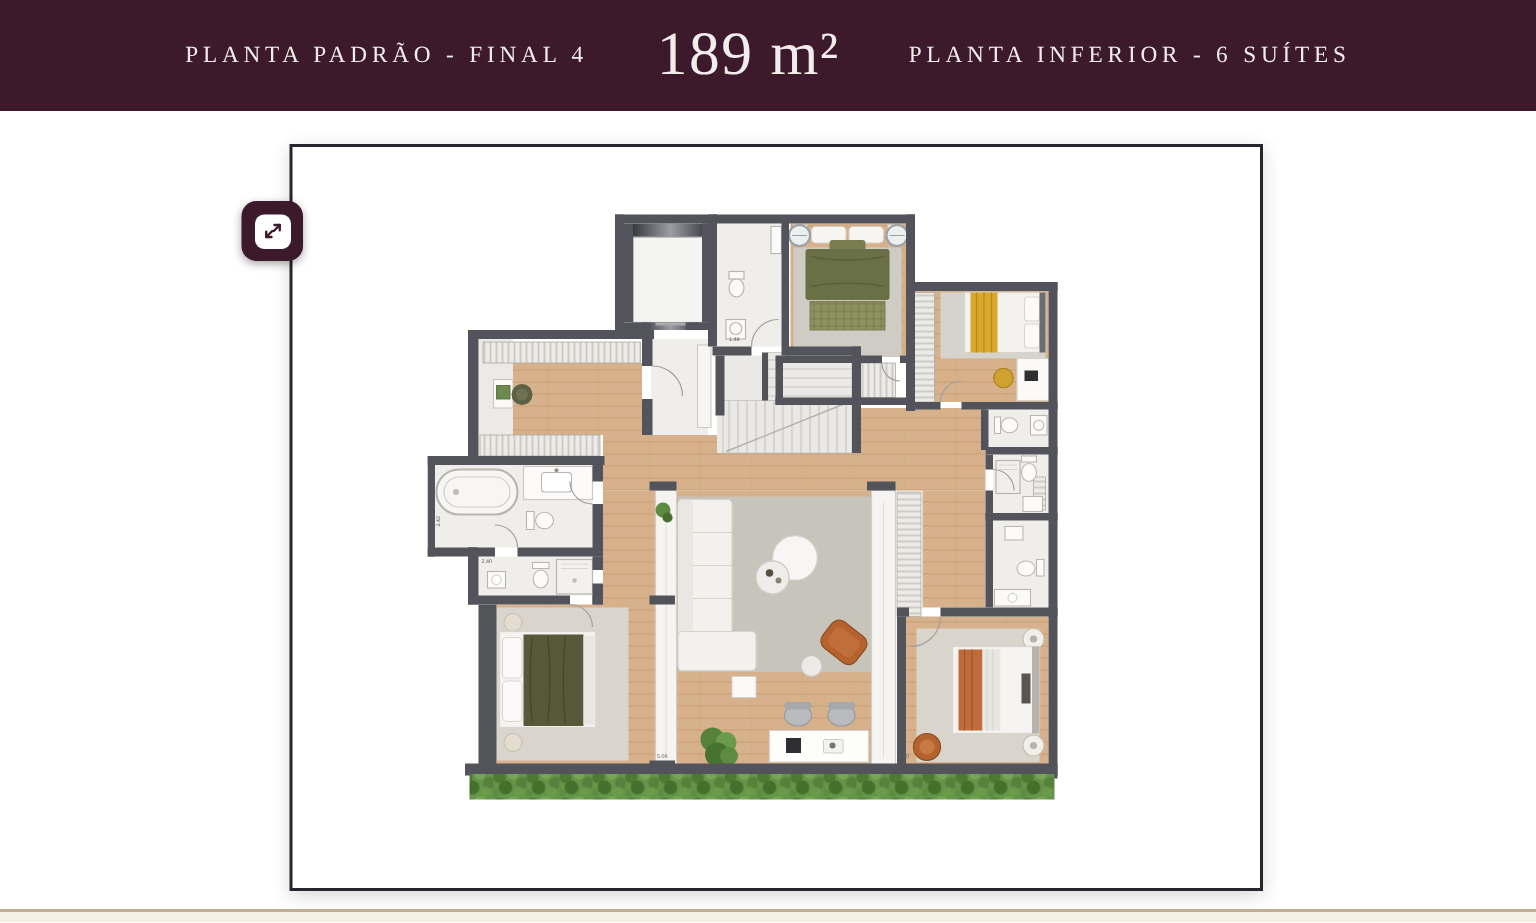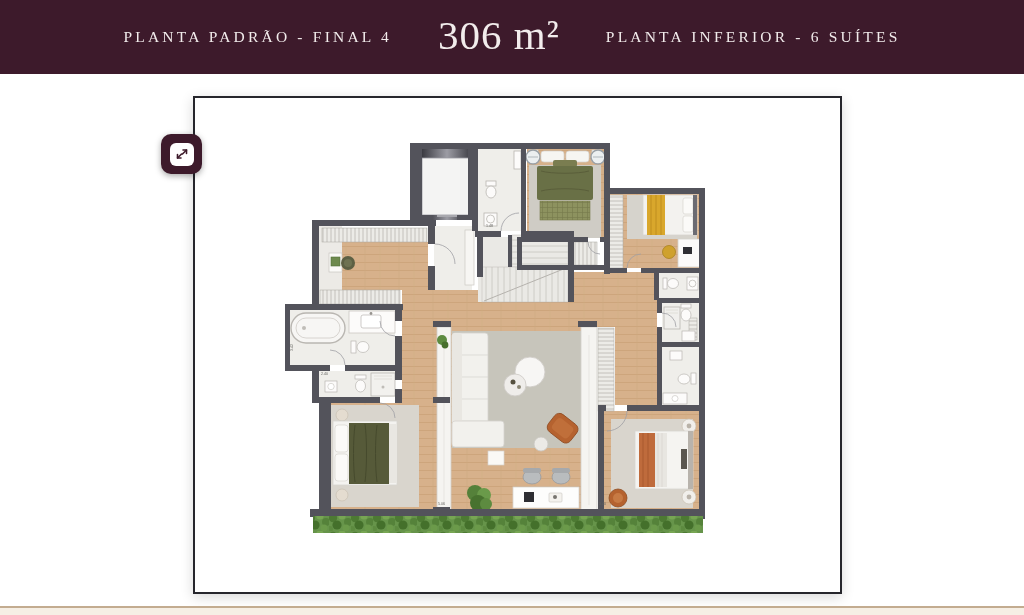--- a/index.html
+++ b/index.html
@@ -39,21 +39,21 @@
     background:#F6EFE5;border-top:2px solid #C3AC90;
   }
   
   .dim{font-family:"Liberation Sans",sans-serif;font-size:3.6px;fill:#63635F;}
 </style>
 </head>
 <body>
 
 <header class="title-bar">
   <span class="hlabel">PLANTA PADRÃO - FINAL 4</span>
-  <span class="harea">306 m²</span>
+  <span class="harea">189 m²</span>
   <span class="hlabel">PLANTA INFERIOR - 6 SUÍTES</span>
 </header>
 
 <button class="expand-btn" aria-label="Expand floor plan">
   <span class="expand-inner">
     <svg width="14" height="14" viewBox="0 0 14 14" fill="none" stroke="#3D1A2B" stroke-width="1.6" stroke-linecap="round" stroke-linejoin="round">
       <path d="M8 3h3.5v3.5"></path>
         <path d="M11.5 3 7.5 7"></path>
       <path d="M6 11H2.5V7.5"></path>
         <path d="M2.5 11 6.5 7"></path>

